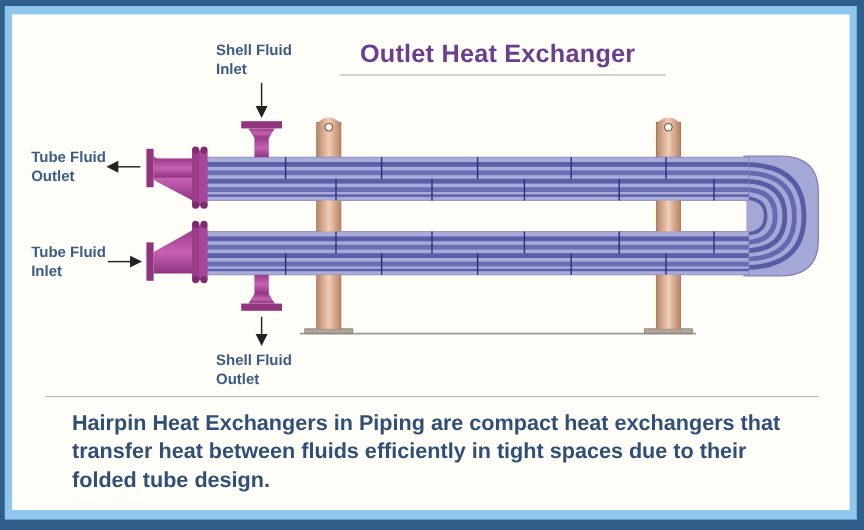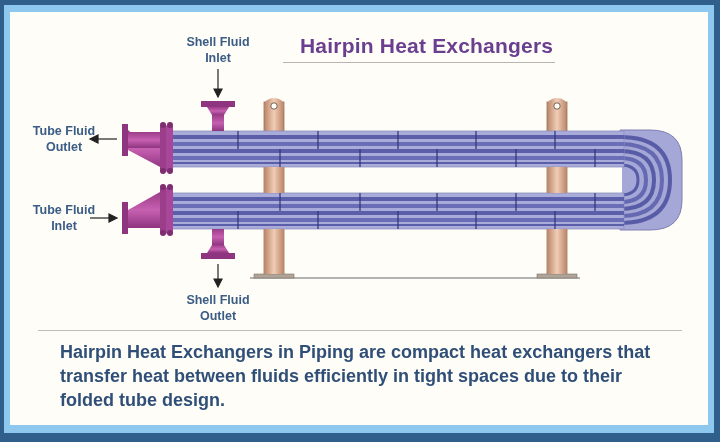--- a/index.html
+++ b/index.html
@@ -18,21 +18,21 @@
   }
   .title {
     position:absolute; left:300px; top:34px; font-size:21px; font-weight:bold;
     color:#6b3f8f; letter-spacing:0.2px;
   }
   .title-rule {
     position:absolute; left:283px; top:62px; width:272px; height:1px; background:#b8b4b0;
   }
   .lbl {
     position:absolute; font-size:12.5px; font-weight:bold; color:#3a5c86;
-    text-align:center; line-height:16px;
+    text-align:left; line-height:16px;
   }
   .divider {
     position:absolute; left:38px; top:330px; width:644px; height:1px; background:#bdbdbd;
   }
   .caption {
     position:absolute; left:60px; top:340px; width:620px;
     font-size:18px; font-weight:bold; color:#2f4f78; line-height:24px;
   }
   svg.diagram { position:absolute; left:0; top:0; }
 </style>
@@ -172,21 +172,21 @@
     <path d="M214 89 L218 97 L222 89 Z"></path>
     <line x1="218" y1="264" x2="218" y2="283"></line>
     <path d="M214 279 L218 287 L222 279 Z"></path>
     <line x1="117" y1="139" x2="94" y2="139"></line>
     <path d="M98 135 L90 139 L98 143 Z"></path>
     <line x1="90" y1="218" x2="113" y2="218"></line>
     <path d="M109 214 L117 218 L109 222 Z"></path>
   </g>
 </svg>
 
-<div class="title">Hairpin Heat Exchangers</div>
+<div class="title">Outlet Heat Exchanger</div>
 <div class="title-rule"></div>
 
 <div class="lbl" style="left:180px; top:34px; width:76px;">
   <div>Shell Fluid</div>
   <div>Inlet</div>
 </div>
 <div class="lbl" style="left:180px; top:292px; width:76px;">
   <div>Shell Fluid</div>
   <div>Outlet</div>
 </div>

